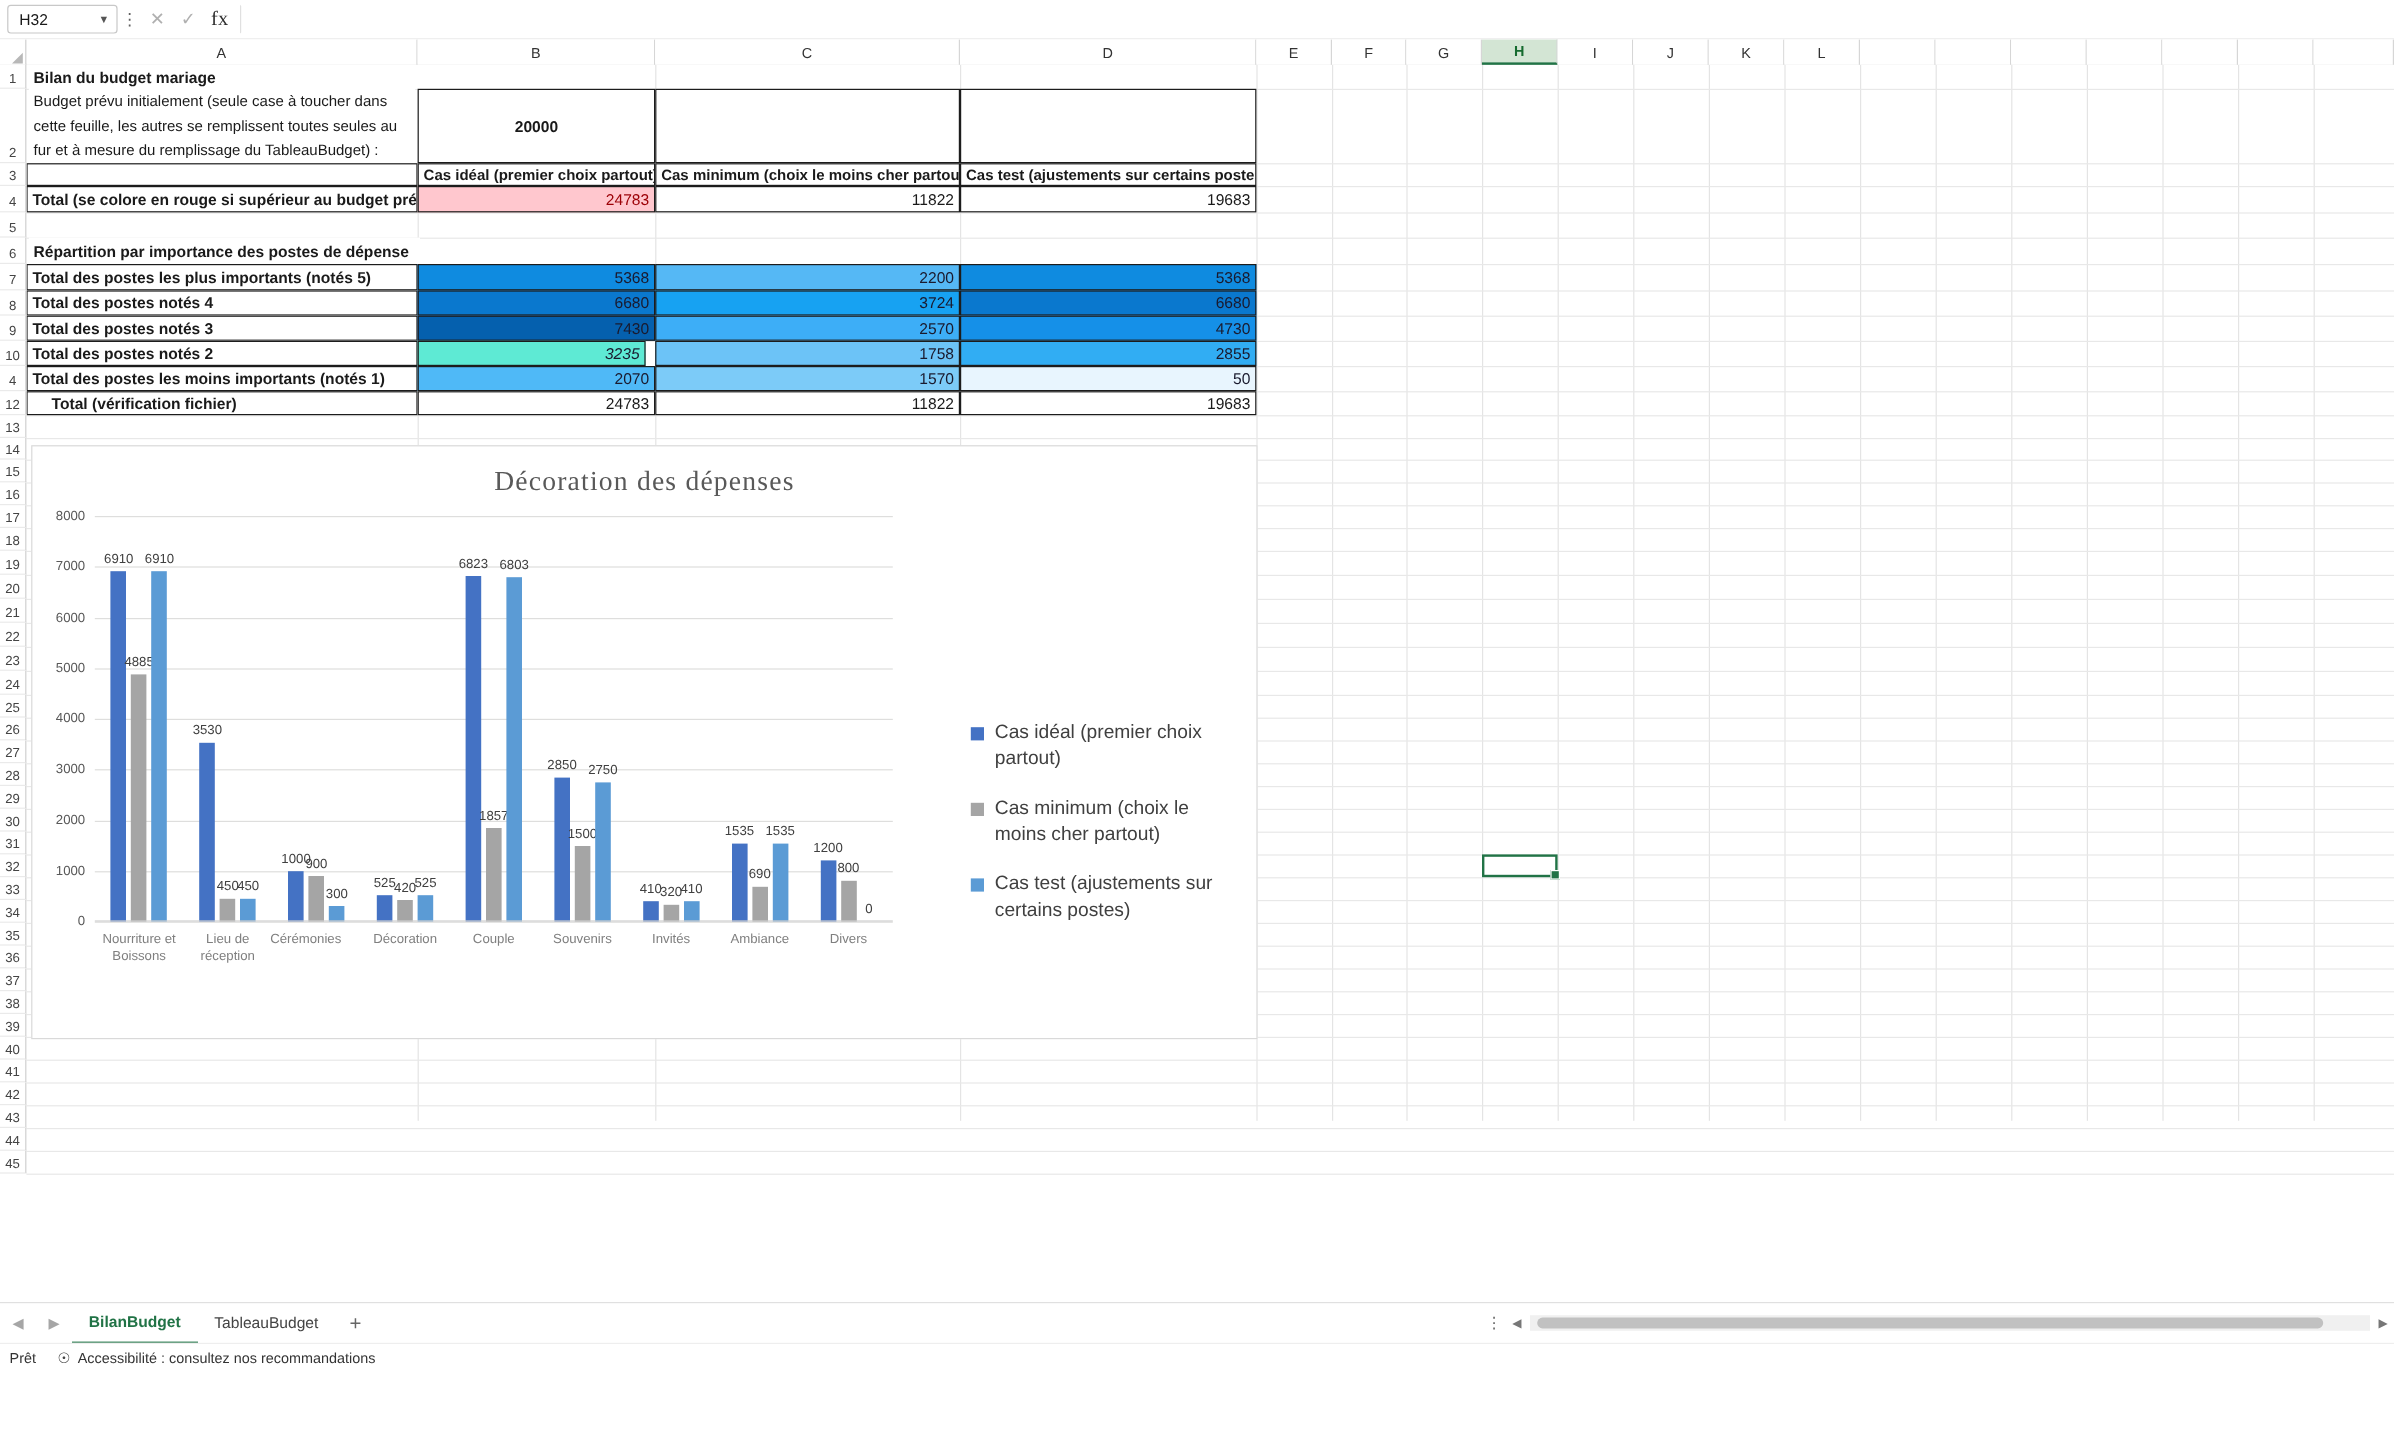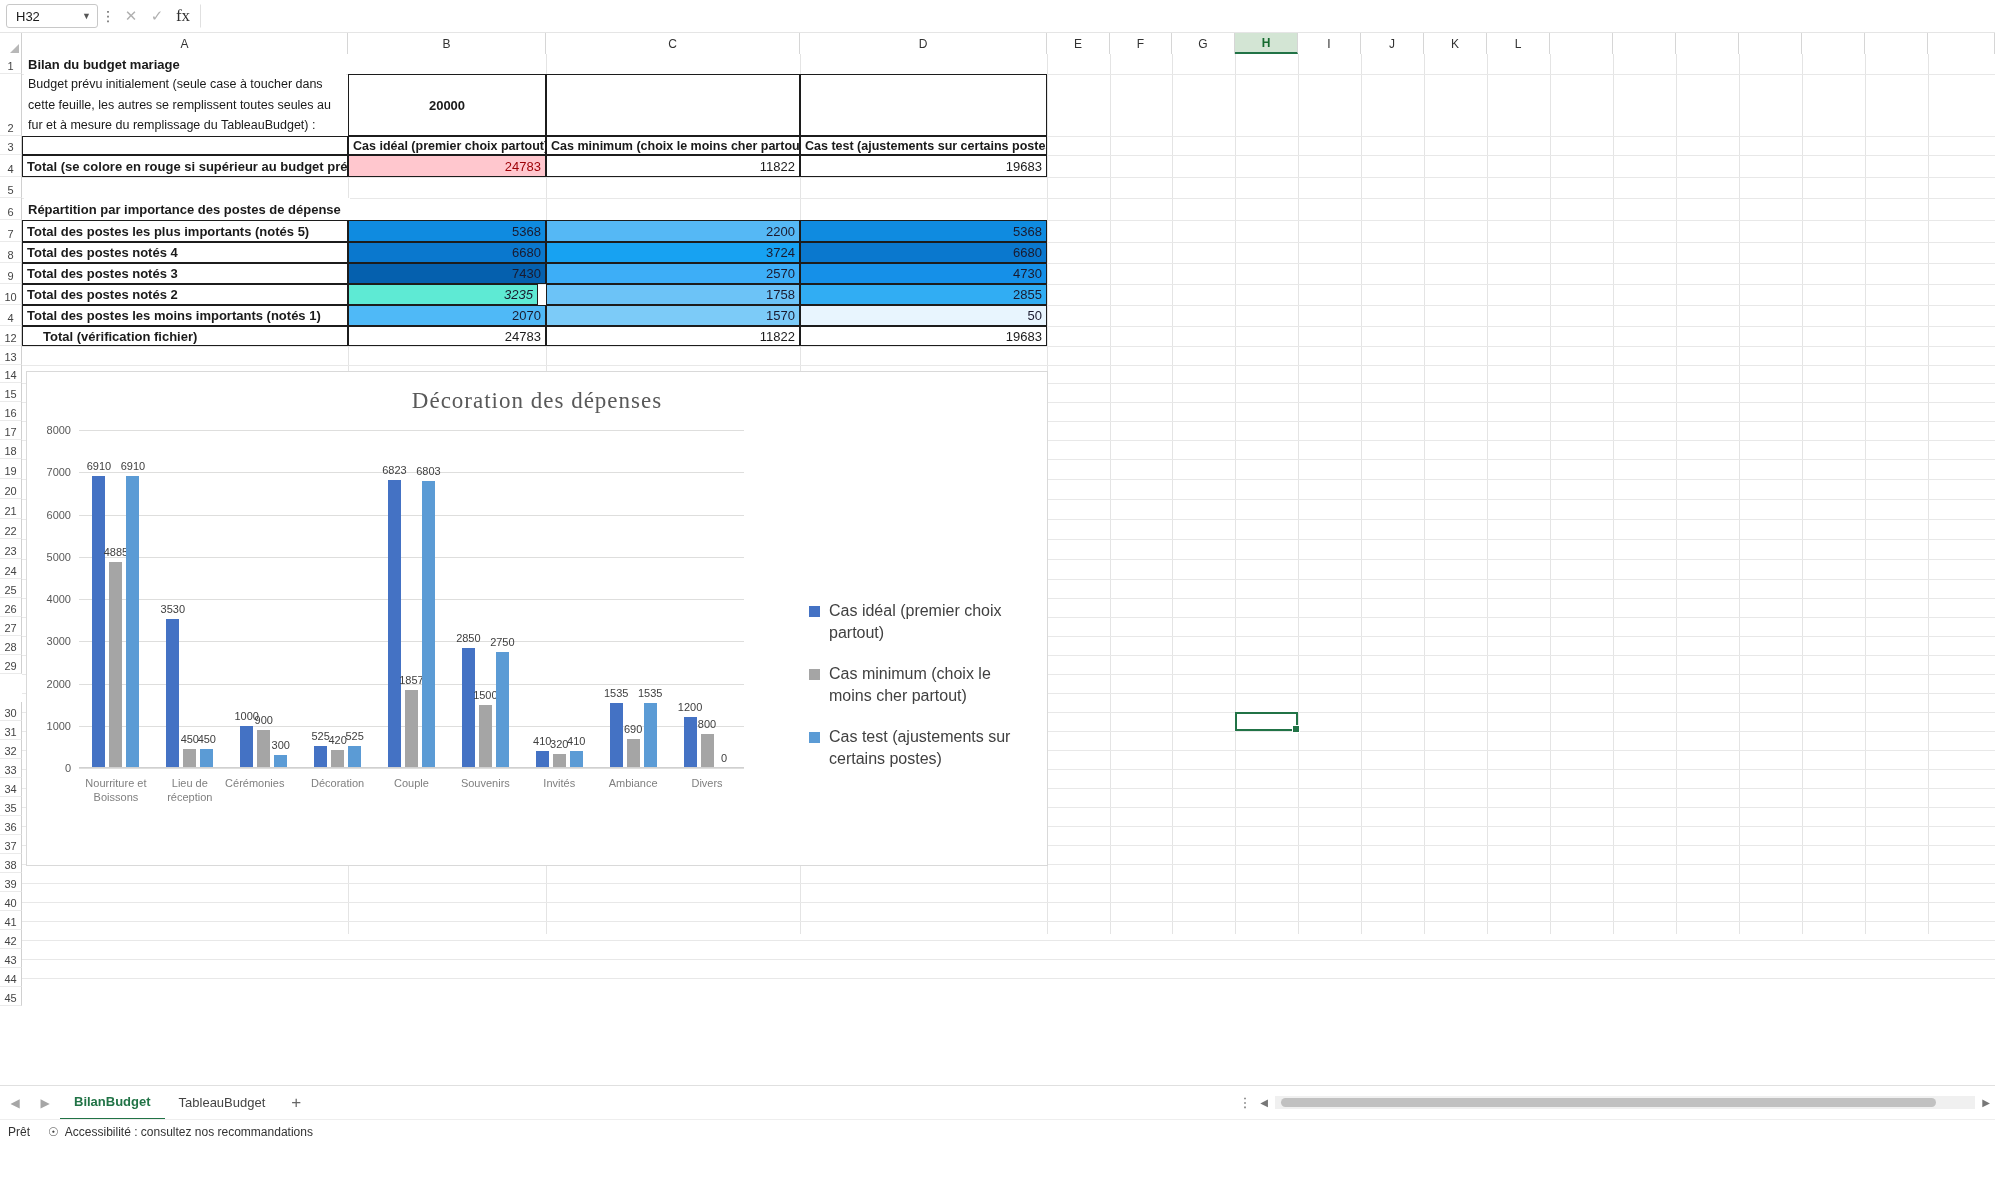--- a/index.html
+++ b/index.html
@@ -275,21 +275,21 @@
       <div class="rowh" style="height: 20px;">20</div>
       <div class="rowh" style="height: 20px;">21</div>
       <div class="rowh" style="height: 20px;">22</div>
       <div class="rowh" style="height: 20px;">23</div>
       <div class="rowh" style="height: 20px;">24</div>
       <div class="rowh" style="height: 19px;">25</div>
       <div class="rowh" style="height: 19px;">26</div>
       <div class="rowh" style="height: 19px;">27</div>
       <div class="rowh" style="height: 19px;">28</div>
       <div class="rowh" style="height: 19px;">29</div>
-      <div class="rowh" style="height: 19px; margin-top: 28px;">30</div>
+      <div class="rowh" style="height: 19px;">30</div>
       <div class="rowh" style="height: 19px;">31</div>
       <div class="rowh" style="height: 19px;">32</div>
       <div class="rowh" style="height: 19px;">33</div>
       <div class="rowh" style="height: 19px;">34</div>
       <div class="rowh" style="height: 19px;">35</div>
       <div class="rowh" style="height: 19px;">36</div>
       <div class="rowh" style="height: 19px;">37</div>
       <div class="rowh" style="height: 19px;">38</div>
       <div class="rowh" style="height: 19px;">39</div>
       <div class="rowh" style="height: 19px;">40</div>

